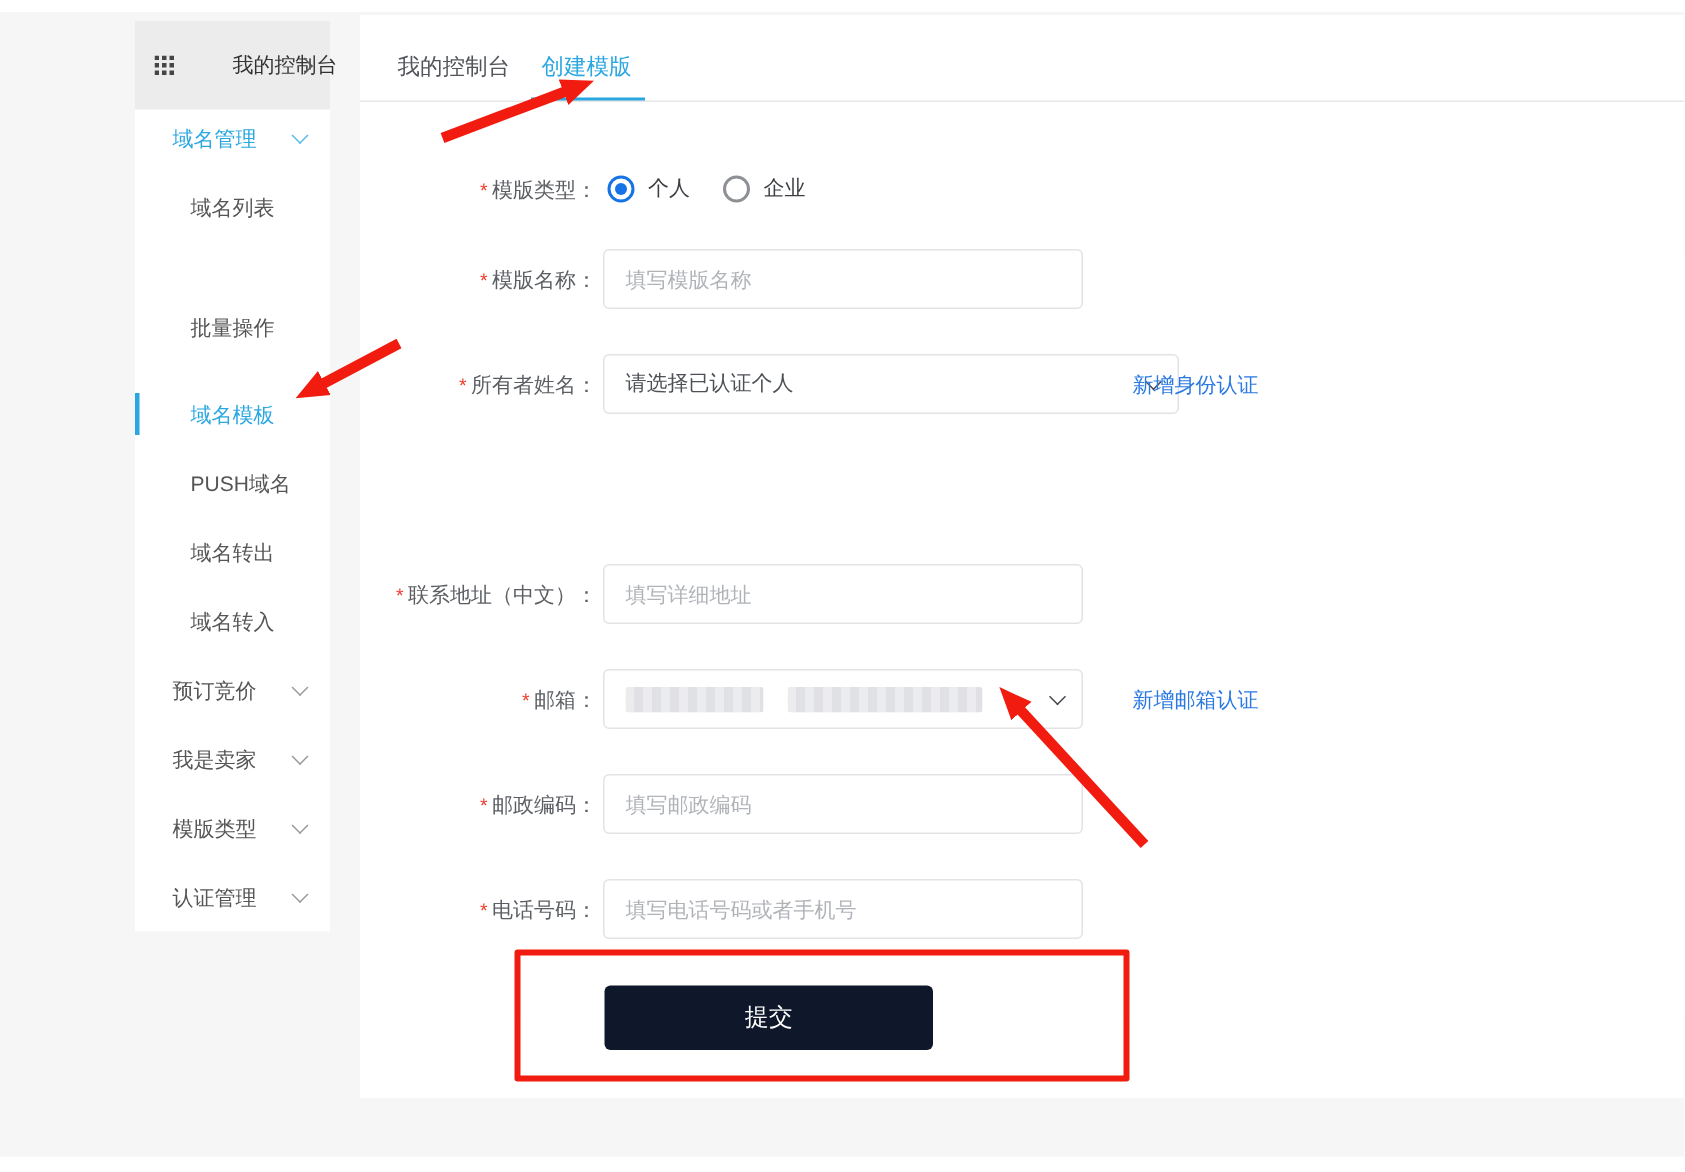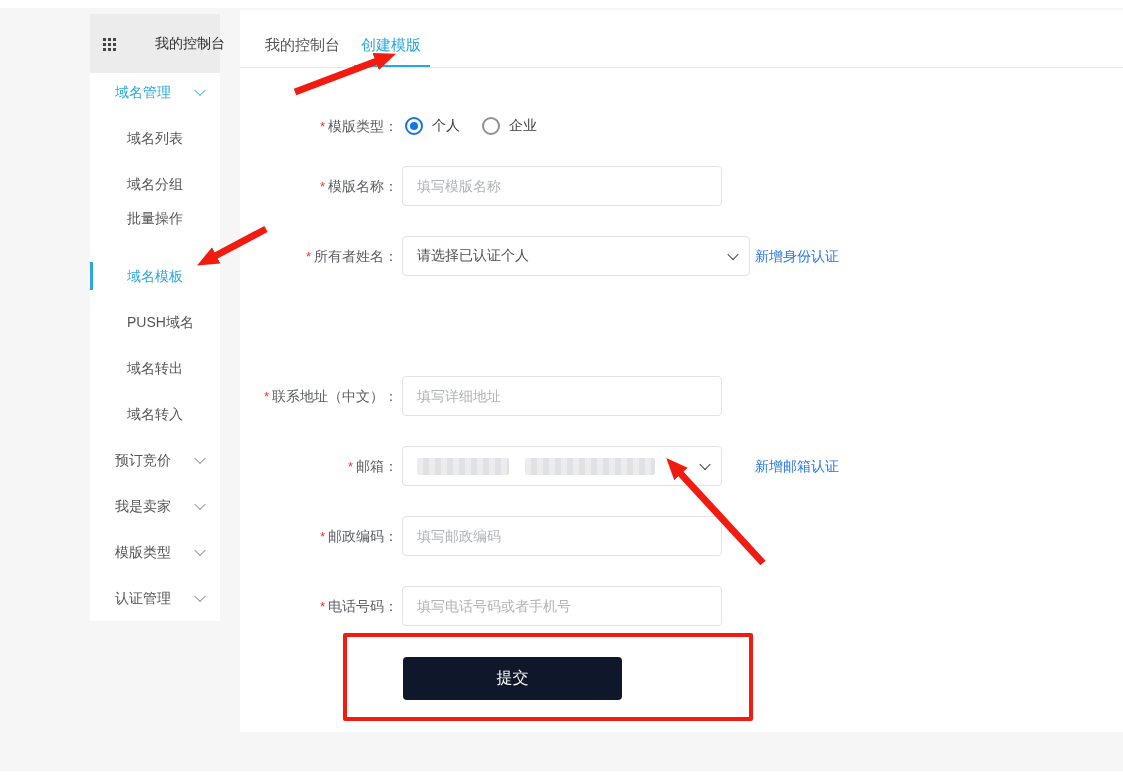--- a/index.html
+++ b/index.html
@@ -100,21 +100,20 @@
             <rect x="10" y="10" width="3" height="3"></rect>
       </g>
         </svg>
     </span>
     <span class="sb-title">我的控制台</span>
     <span class="chev-right"></span>
   </div>
 
   <div class="sb-item group accent" style="top:55px"><span>域名管理</span><span class="chev-down"></span></div>
   <div class="sb-item sub" style="top:101px"><span>域名列表</span></div>
-  <div class="sb-item sub" style="top:147px"><span>域名分组</span></div>
   <div class="sb-item sub" style="top:181px"><span>批量操作</span></div>
   <div class="sb-item sub active" style="top:239px"><span>域名模板</span></div>
   <div class="sb-item sub" style="top:285px"><span>PUSH域名</span></div>
   <div class="sb-item sub" style="top:331px"><span>域名转出</span></div>
   <div class="sb-item sub" style="top:377px"><span>域名转入</span></div>
   <div class="sb-item group" style="top:423px"><span>预订竞价</span><span class="chev-down"></span></div>
   <div class="sb-item group" style="top:469px"><span>我是卖家</span><span class="chev-down"></span></div>
   <div class="sb-item group" style="top:515px"><span>模版类型</span><span class="chev-down"></span></div>
   <div class="sb-item group" style="top:561px"><span>认证管理</span><span class="chev-down"></span></div>
 </div>
@@ -139,21 +138,21 @@
     </div>
   </div>
 
   <div class="row" style="top:156px">
     <div class="lbl"><span class="req">*</span><span>模版名称：</span></div>
     <input class="txt-input" type="text" placeholder="填写模版名称" style="">
   </div>
 
   <div class="row" style="top:226px">
     <div class="lbl"><span class="req">*</span><span>所有者姓名：</span></div>
-    <div class="sel" style="left:162px;width:348px">
+    <div class="sel" style="left:162px;width:384px">
       <span>请选择已认证个人</span>
       <span class="sel-chev"></span>
     </div>
     <a class="blue-link">新增身份认证</a>
   </div>
 
 
   <div class="row" style="top:366px">
     <div class="lbl"><span class="req">*</span><span>联系地址（中文）：</span></div>
     <input class="txt-input" type="text" placeholder="填写详细地址" style="">

